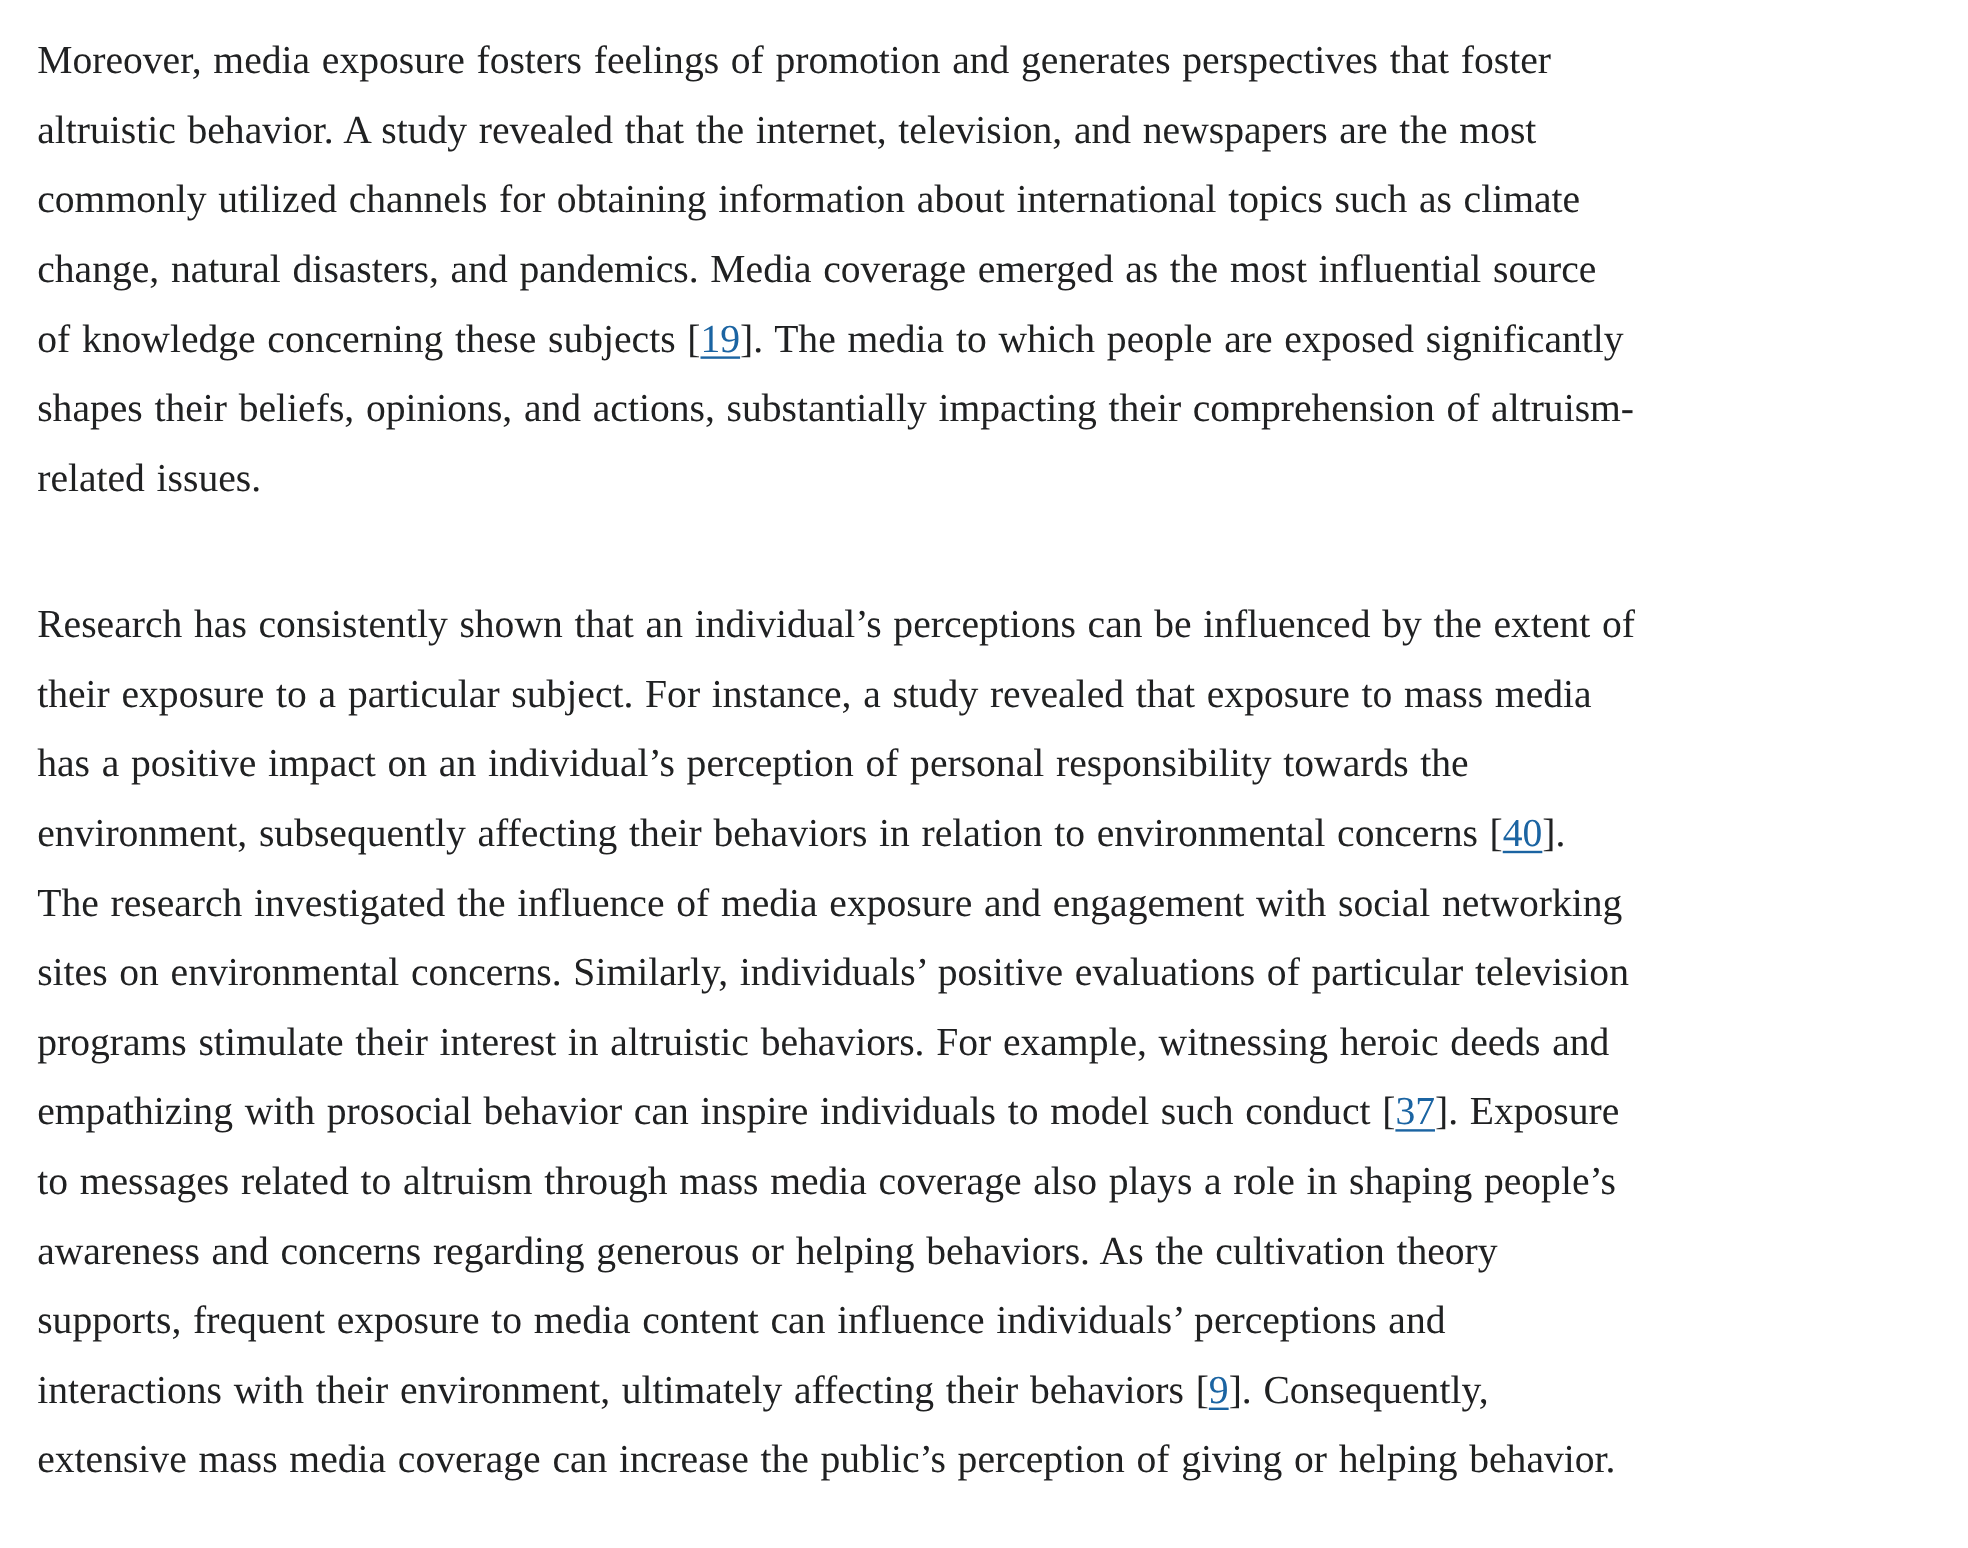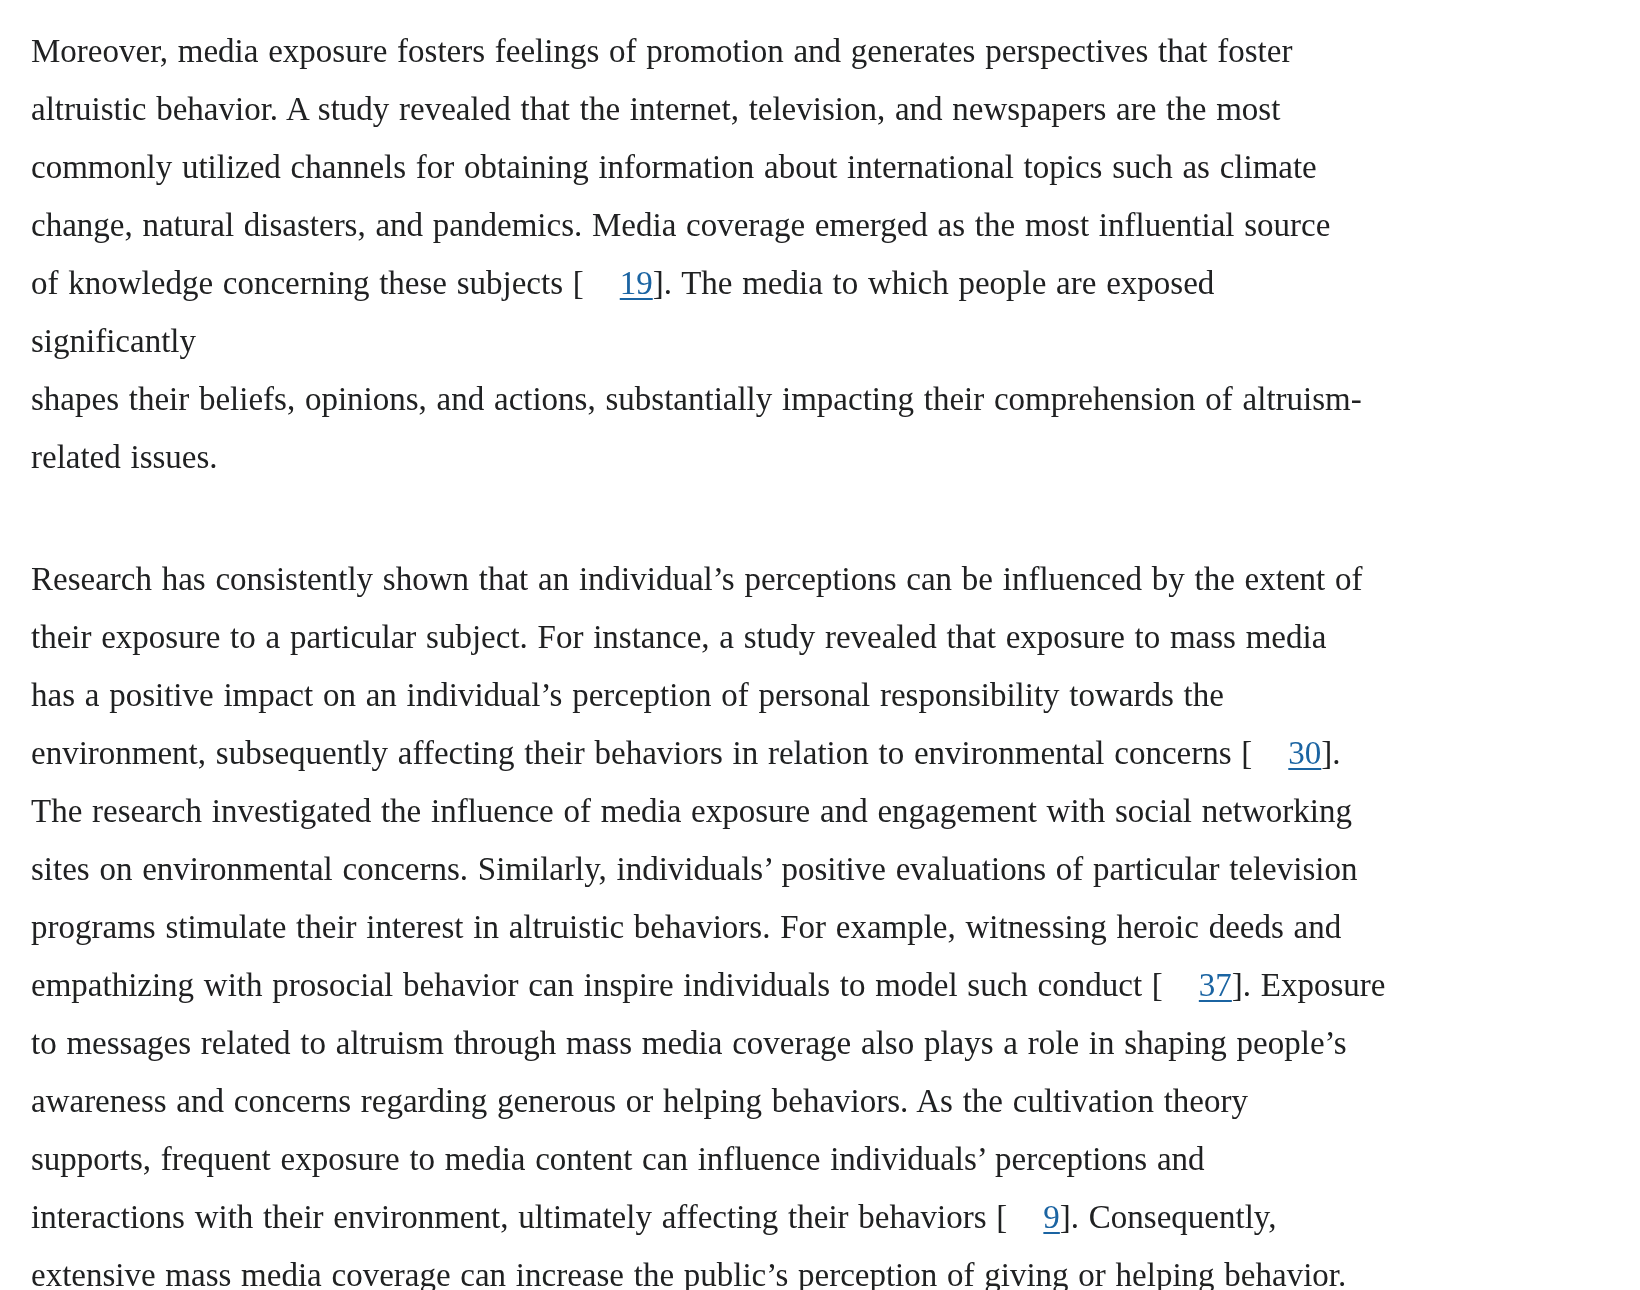--- a/index.html
+++ b/index.html
@@ -26,38 +26,37 @@
   .para {
     margin: 0 0 64px 0;
     white-space: pre-line; 
   }
   a.cite {
     color: var(--link-color, #1b64a2);
     text-decoration: underline;
     text-decoration-thickness: 2px;
     text-underline-offset: 4px;
     cursor: pointer;
-    margin-left: 36px;
   }
 </style>
 </head>
 <body style="background: rgb(255, 255, 255);">
 
 <main class="article">
     <p class="para">Moreover, media exposure fosters feelings of promotion and generates perspectives that foster
 altruistic behavior. A study revealed that the internet, television, and newspapers are the most
 commonly utilized channels for obtaining information about international topics such as climate
 change, natural disasters, and pandemics. Media coverage emerged as the most influential source
 of knowledge concerning these subjects [<a href="#" class="cite">19</a>]. The media to which people are exposed significantly
 shapes their beliefs, opinions, and actions, substantially impacting their comprehension of altruism-
 related issues.</p>
     <p class="para">Research has consistently shown that an individual’s perceptions can be influenced by the extent of
 their exposure to a particular subject. For instance, a study revealed that exposure to mass media
 has a positive impact on an individual’s perception of personal responsibility towards the
-environment, subsequently affecting their behaviors in relation to environmental concerns [<a href="#" class="cite">30</a>].
+environment, subsequently affecting their behaviors in relation to environmental concerns [<a href="#" class="cite">40</a>].
 The research investigated the influence of media exposure and engagement with social networking
 sites on environmental concerns. Similarly, individuals’ positive evaluations of particular television
 programs stimulate their interest in altruistic behaviors. For example, witnessing heroic deeds and
 empathizing with prosocial behavior can inspire individuals to model such conduct [<a href="#" class="cite">37</a>]. Exposure
 to messages related to altruism through mass media coverage also plays a role in shaping people’s
 awareness and concerns regarding generous or helping behaviors. As the cultivation theory
 supports, frequent exposure to media content can influence individuals’ perceptions and
 interactions with their environment, ultimately affecting their behaviors [<a href="#" class="cite">9</a>]. Consequently,
 extensive mass media coverage can increase the public’s perception of giving or helping behavior.</p>
   </main>

